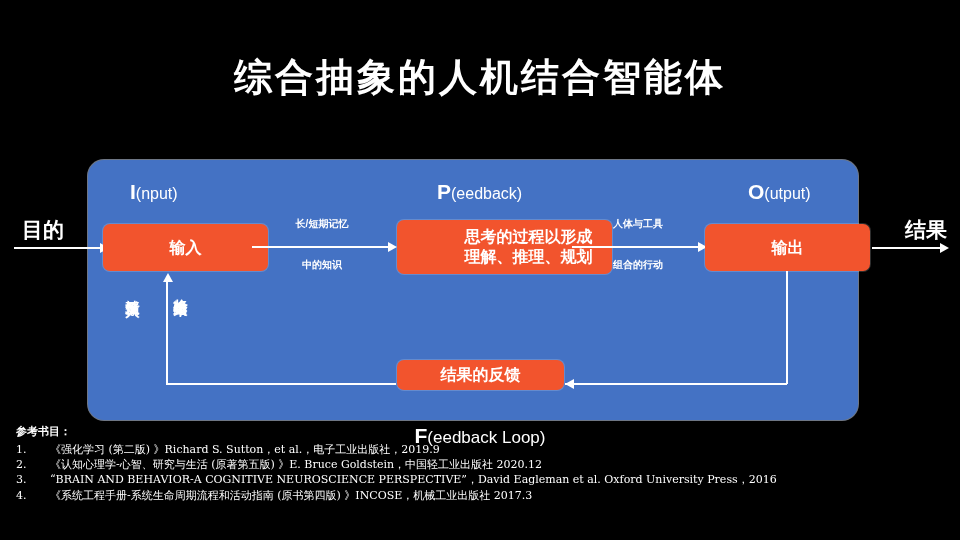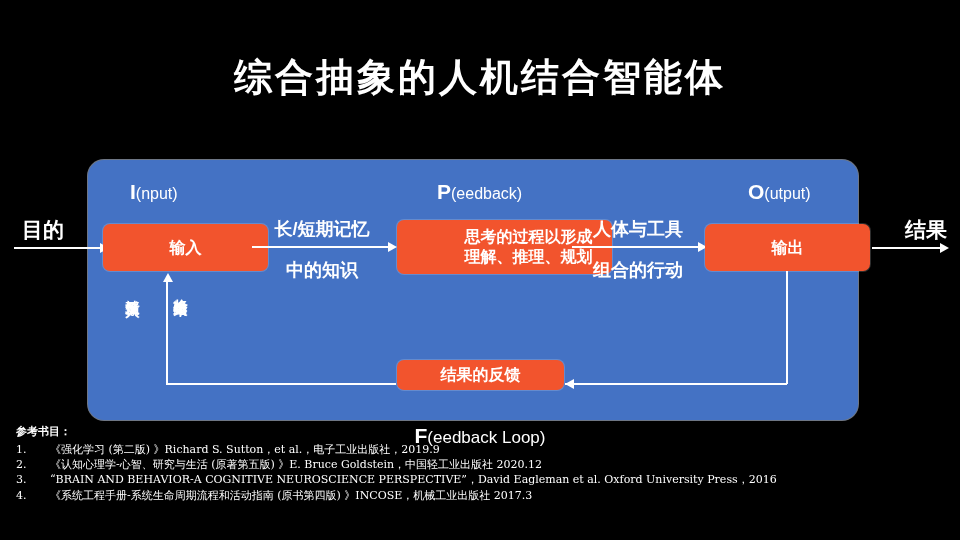--- a/index.html
+++ b/index.html
@@ -101,21 +101,21 @@
     width: 0; height: 0;
     border-left: 5px solid transparent;
     border-right: 5px solid transparent;
     border-bottom: 9px solid #ffffff;
   }
 
   
   .edge-label {
     position: absolute;
     color: #ffffff;
-    font-size: 18px;
+    font-size: 10px;
     font-weight: bold;
     white-space: nowrap;
     text-align: center;
   }
   .vtext {
     position: absolute;
     color: #ffffff;
     font-size: 14px;
     font-weight: bold;
     writing-mode: vertical-rl;

